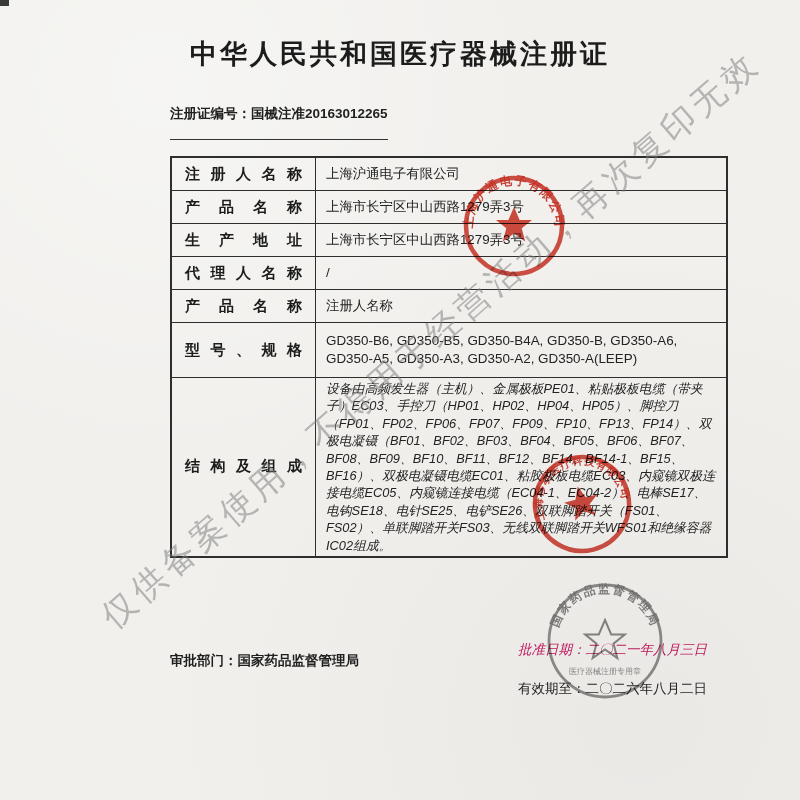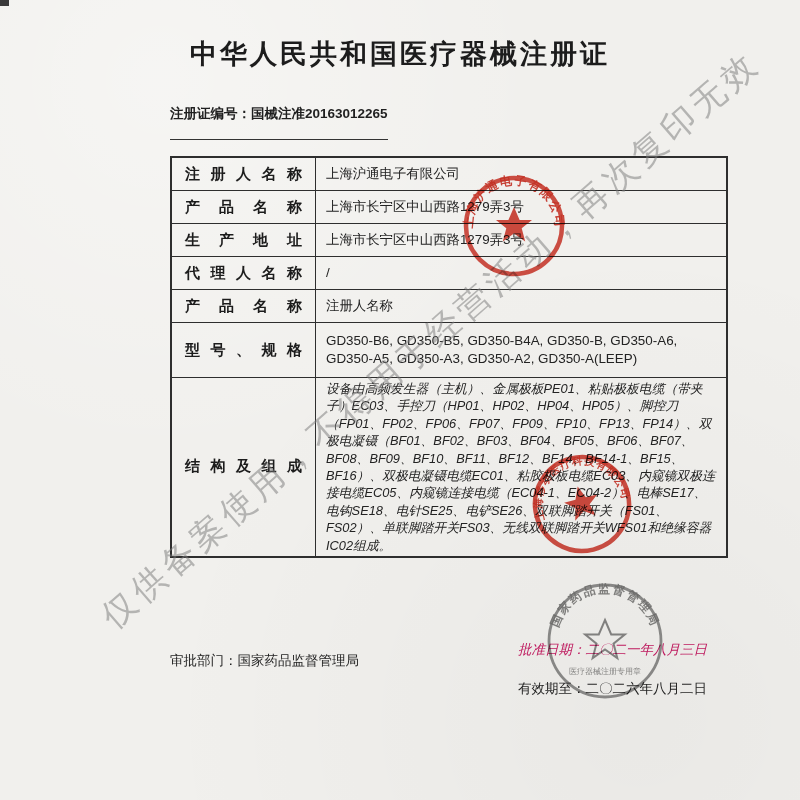--- a/index.html
+++ b/index.html
@@ -20,21 +20,21 @@
              border-collapse:collapse;table-layout:fixed;margin-top:28px;}
   table.cert, table.cert td{border:1.5px solid #2e2e2e;}
   table.cert{border-width:2px;}
   td.lbl{width:117px;font-weight:bold;font-size:15px;color:#1c1c1c;
          padding:0 13px;text-align:justify;text-align-last:justify;vertical-align:middle;}
   td.val{font-size:13.4px;padding:2px 10px;vertical-align:middle;color:#232323;line-height:1.34;}
   td.val.small{font-size:12.8px;line-height:1.36;font-style:italic;}
   tr.r1 td,tr.r2 td,tr.r3 td,tr.r4 td,tr.r5 td,tr.r6 td{height:28px;}
   tr.r7 td{height:50px;} tr.r8 td{height:143px;} tr.r9 td{height:40px;}
   tr.r10 td{height:32px;} tr.r11 td{height:32px;} tr.r12 td{height:42px;}
-  .footer-dept{position:absolute;left:170px;top:652px;font-size:13.5px;font-weight:400;color:#1f1f1f;}
+  .footer-dept{position:absolute;left:170px;top:652px;font-size:13.5px;font-weight:700;color:#1f1f1f;}
   .date-line1{position:absolute;left:518px;top:641px;font-size:13.5px;color:#be185d;font-style:italic;}
   .date-line2{position:absolute;left:518px;top:680px;font-size:13.5px;color:#1f1f1f;}
   .watermark{position:absolute;left:92px;top:604px;transform:rotate(-41deg);transform-origin:0 0;
              white-space:nowrap;font-size:34px;letter-spacing:5px;font-weight:300;
              color:rgba(125,125,125,.52);z-index:5;pointer-events:none;}
   .stamp{position:absolute;z-index:6;mix-blend-mode:multiply;pointer-events:none;}
   #stamp1{left:453px;top:165px;}
   #stamp2{left:522px;top:444px;transform:rotate(-14deg);}
   #stamp3{left:538px;top:574px;opacity:.85;}
 </style>

